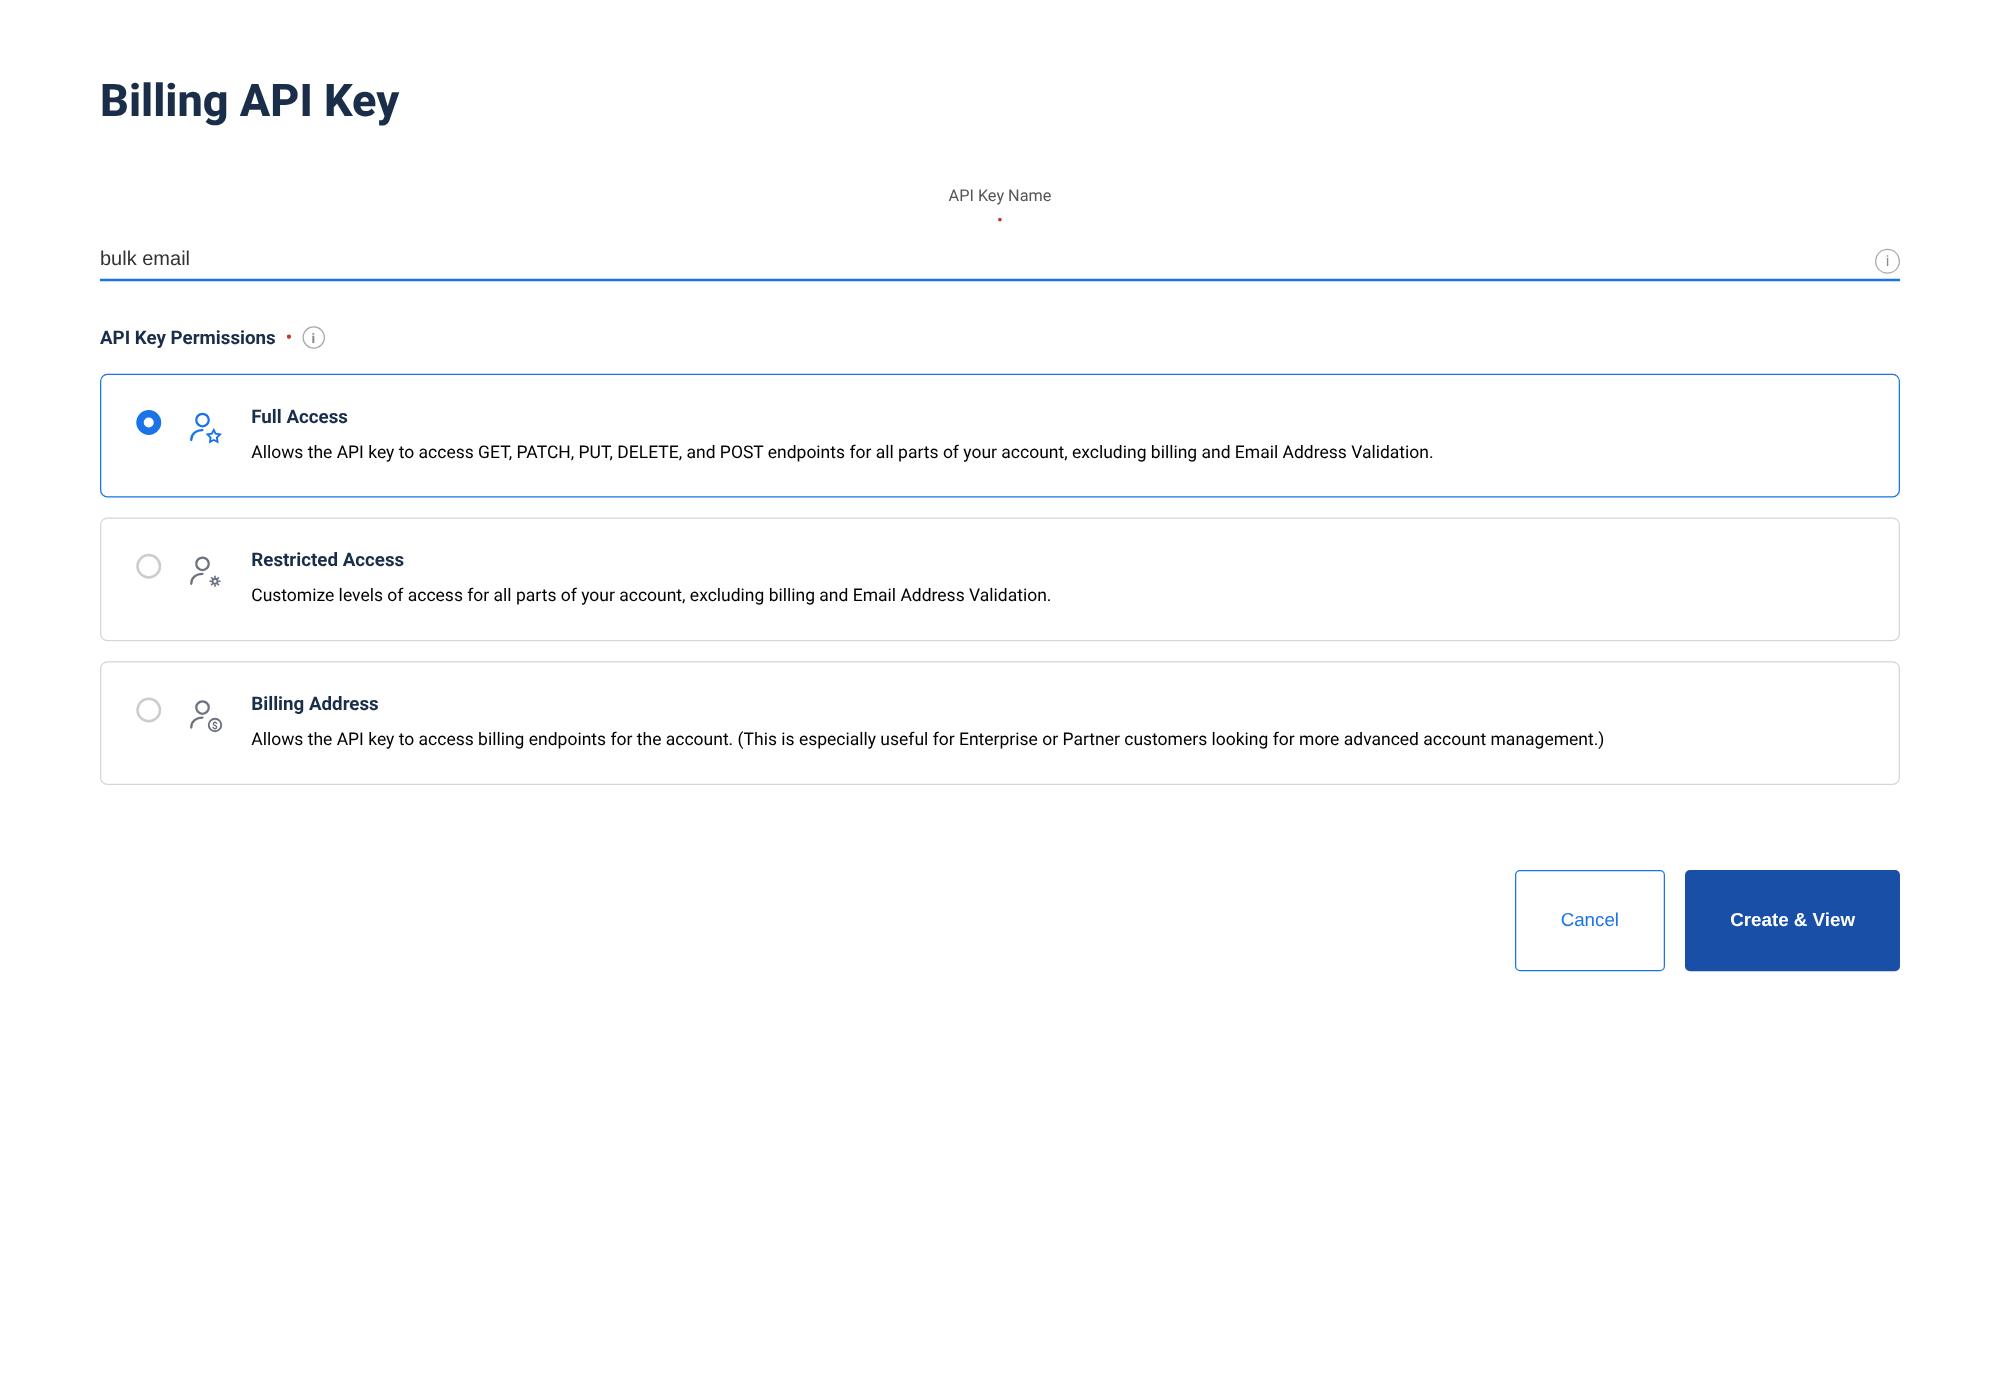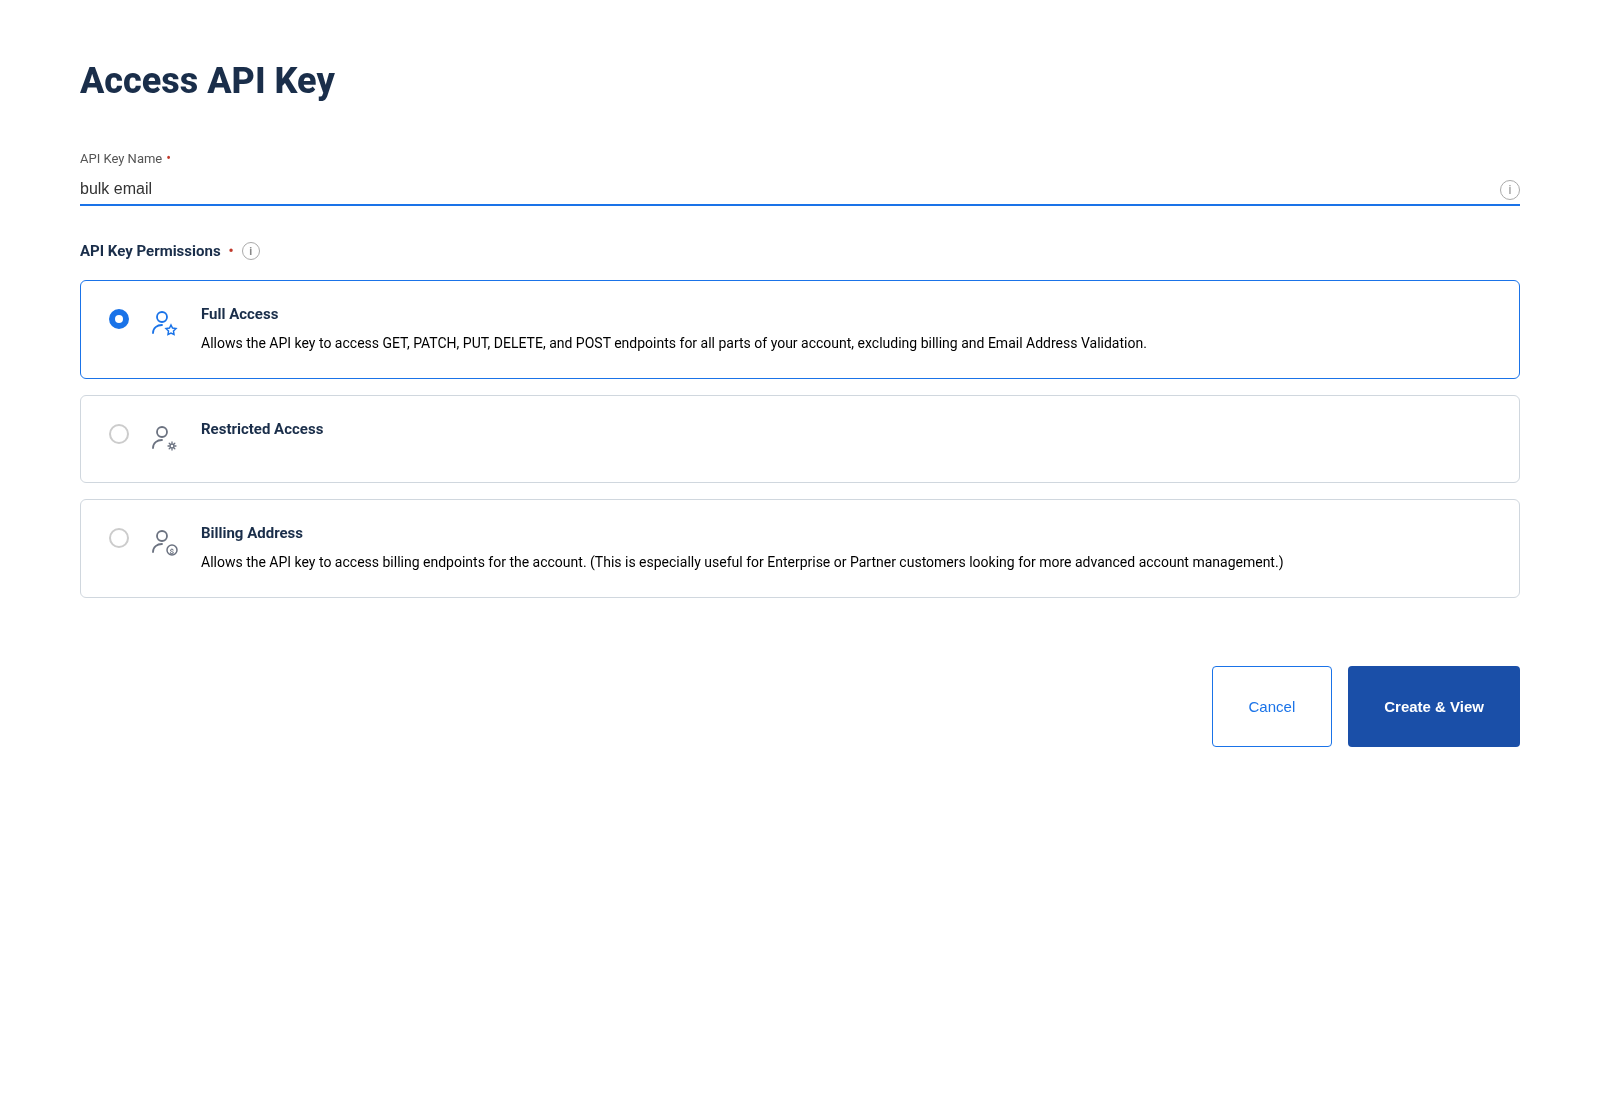--- a/index.html
+++ b/index.html
@@ -28,20 +28,21 @@
       margin-bottom: 36px;
     }
 
     .field-label {
       font-size: 13px;
       color: #555;
       margin-bottom: 8px;
       display: flex;
       align-items: center;
       gap: 4px;
+      flex-direction: column;
     }
 
     .required-dot {
       color: #c0392b;
       font-size: 14px;
     }
 
     .text-input {
       width: 100%;
       border: none;
@@ -206,21 +207,21 @@
     .user-star-icon svg,
     .user-gear-icon svg,
     .user-info-icon svg {
       width: 32px;
       height: 32px;
     }
   </style>
 </head>
 <body>
 
-<h1 class="page-title">Access API Key</h1>
+<h1 class="page-title">Billing API Key</h1>
 
 <div class="field-group">
   <div class="field-label">
     <span>API Key Name</span>
     <span class="required-dot">•</span>
   </div>
   <div class="input-wrapper">
     <input type="text" class="text-input" value="bulk email" style="">
     <div class="info-icon-right">
       <span>i</span>
@@ -260,20 +261,21 @@
     <div class="permission-icon user-gear-icon">
       <svg viewBox="0 0 32 32" fill="none" xmlns="http://www.w3.org/2000/svg">
         <circle cx="13" cy="10" r="5" stroke="#6b7280" stroke-width="1.8" fill="none"></circle>
         <path d="M4 26c0-5 4-8 9-8" stroke="#6b7280" stroke-width="1.8" stroke-linecap="round" fill="none"></path>
         <circle cx="23" cy="24" r="2" stroke="#6b7280" stroke-width="1.5" fill="none"></circle>
         <path d="M23 20v1M23 27v1M19 24h1M26 24h1M20.2 21.2l0.7 0.7M25.1 26.1l0.7 0.7M20.2 26.8l0.7-0.7M25.1 21.9l0.7-0.7" stroke="#6b7280" stroke-width="1.3" stroke-linecap="round"></path>
       </svg>
     </div>
     <div class="permission-content">
       <div class="permission-title">Restricted Access</div>
+      <div class="permission-desc">Customize levels of access for all parts of your account, excluding billing and Email Address Validation.</div>
     </div>
   </div>
 
   <div class="permission-card">
     <div class="radio-wrapper">
       <div class="radio-btn"></div>
     </div>
     <div class="permission-icon user-info-icon">
       <svg viewBox="0 0 32 32" fill="none" xmlns="http://www.w3.org/2000/svg">
         <circle cx="13" cy="10" r="5" stroke="#6b7280" stroke-width="1.8" fill="none"></circle>

